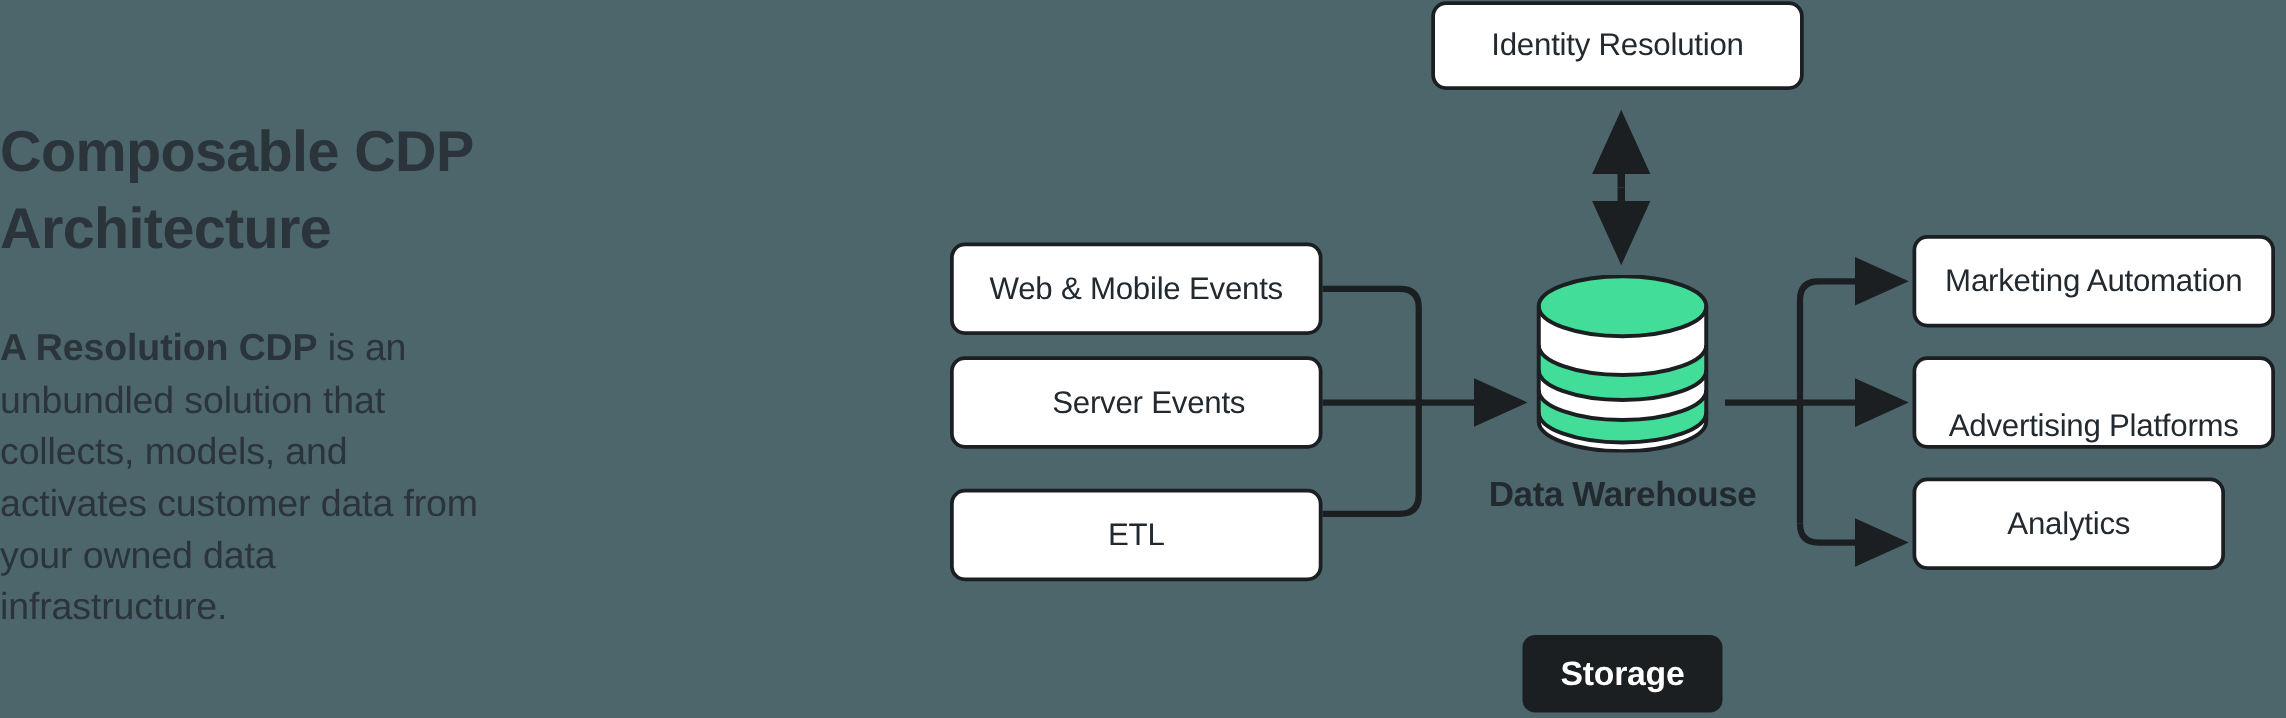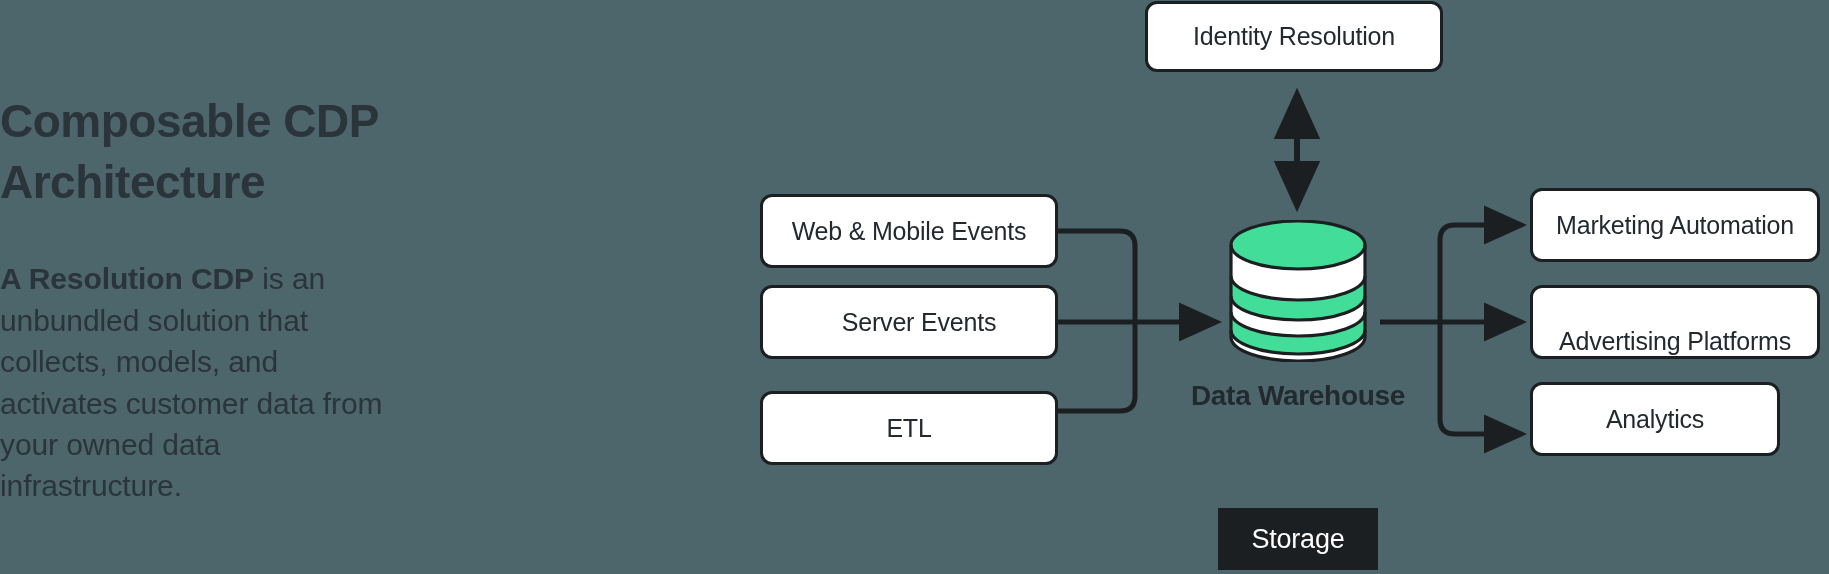--- a/index.html
+++ b/index.html
@@ -101,28 +101,29 @@
     letter-spacing: -0.3px;
     z-index: 5;
   }
   #storage-pill {
     position: absolute;
     left: 1218px;
     top: 508px;
     width: 160px;
     height: 62px;
     background: #1C1F22;
-    border-radius: 0;
+    border-radius: 10px;
     display: flex;
     align-items: center;
     justify-content: center;
     color: #FFFFFF;
     font-size: 27px;
     letter-spacing: -0.2px;
     z-index: 5;
+    font-weight: bold;
   }
 
   
   #wires {
     position: absolute;
     left: 0;
     top: 0;
     width: 1829px;
     height: 574px;
     z-index: 2;

